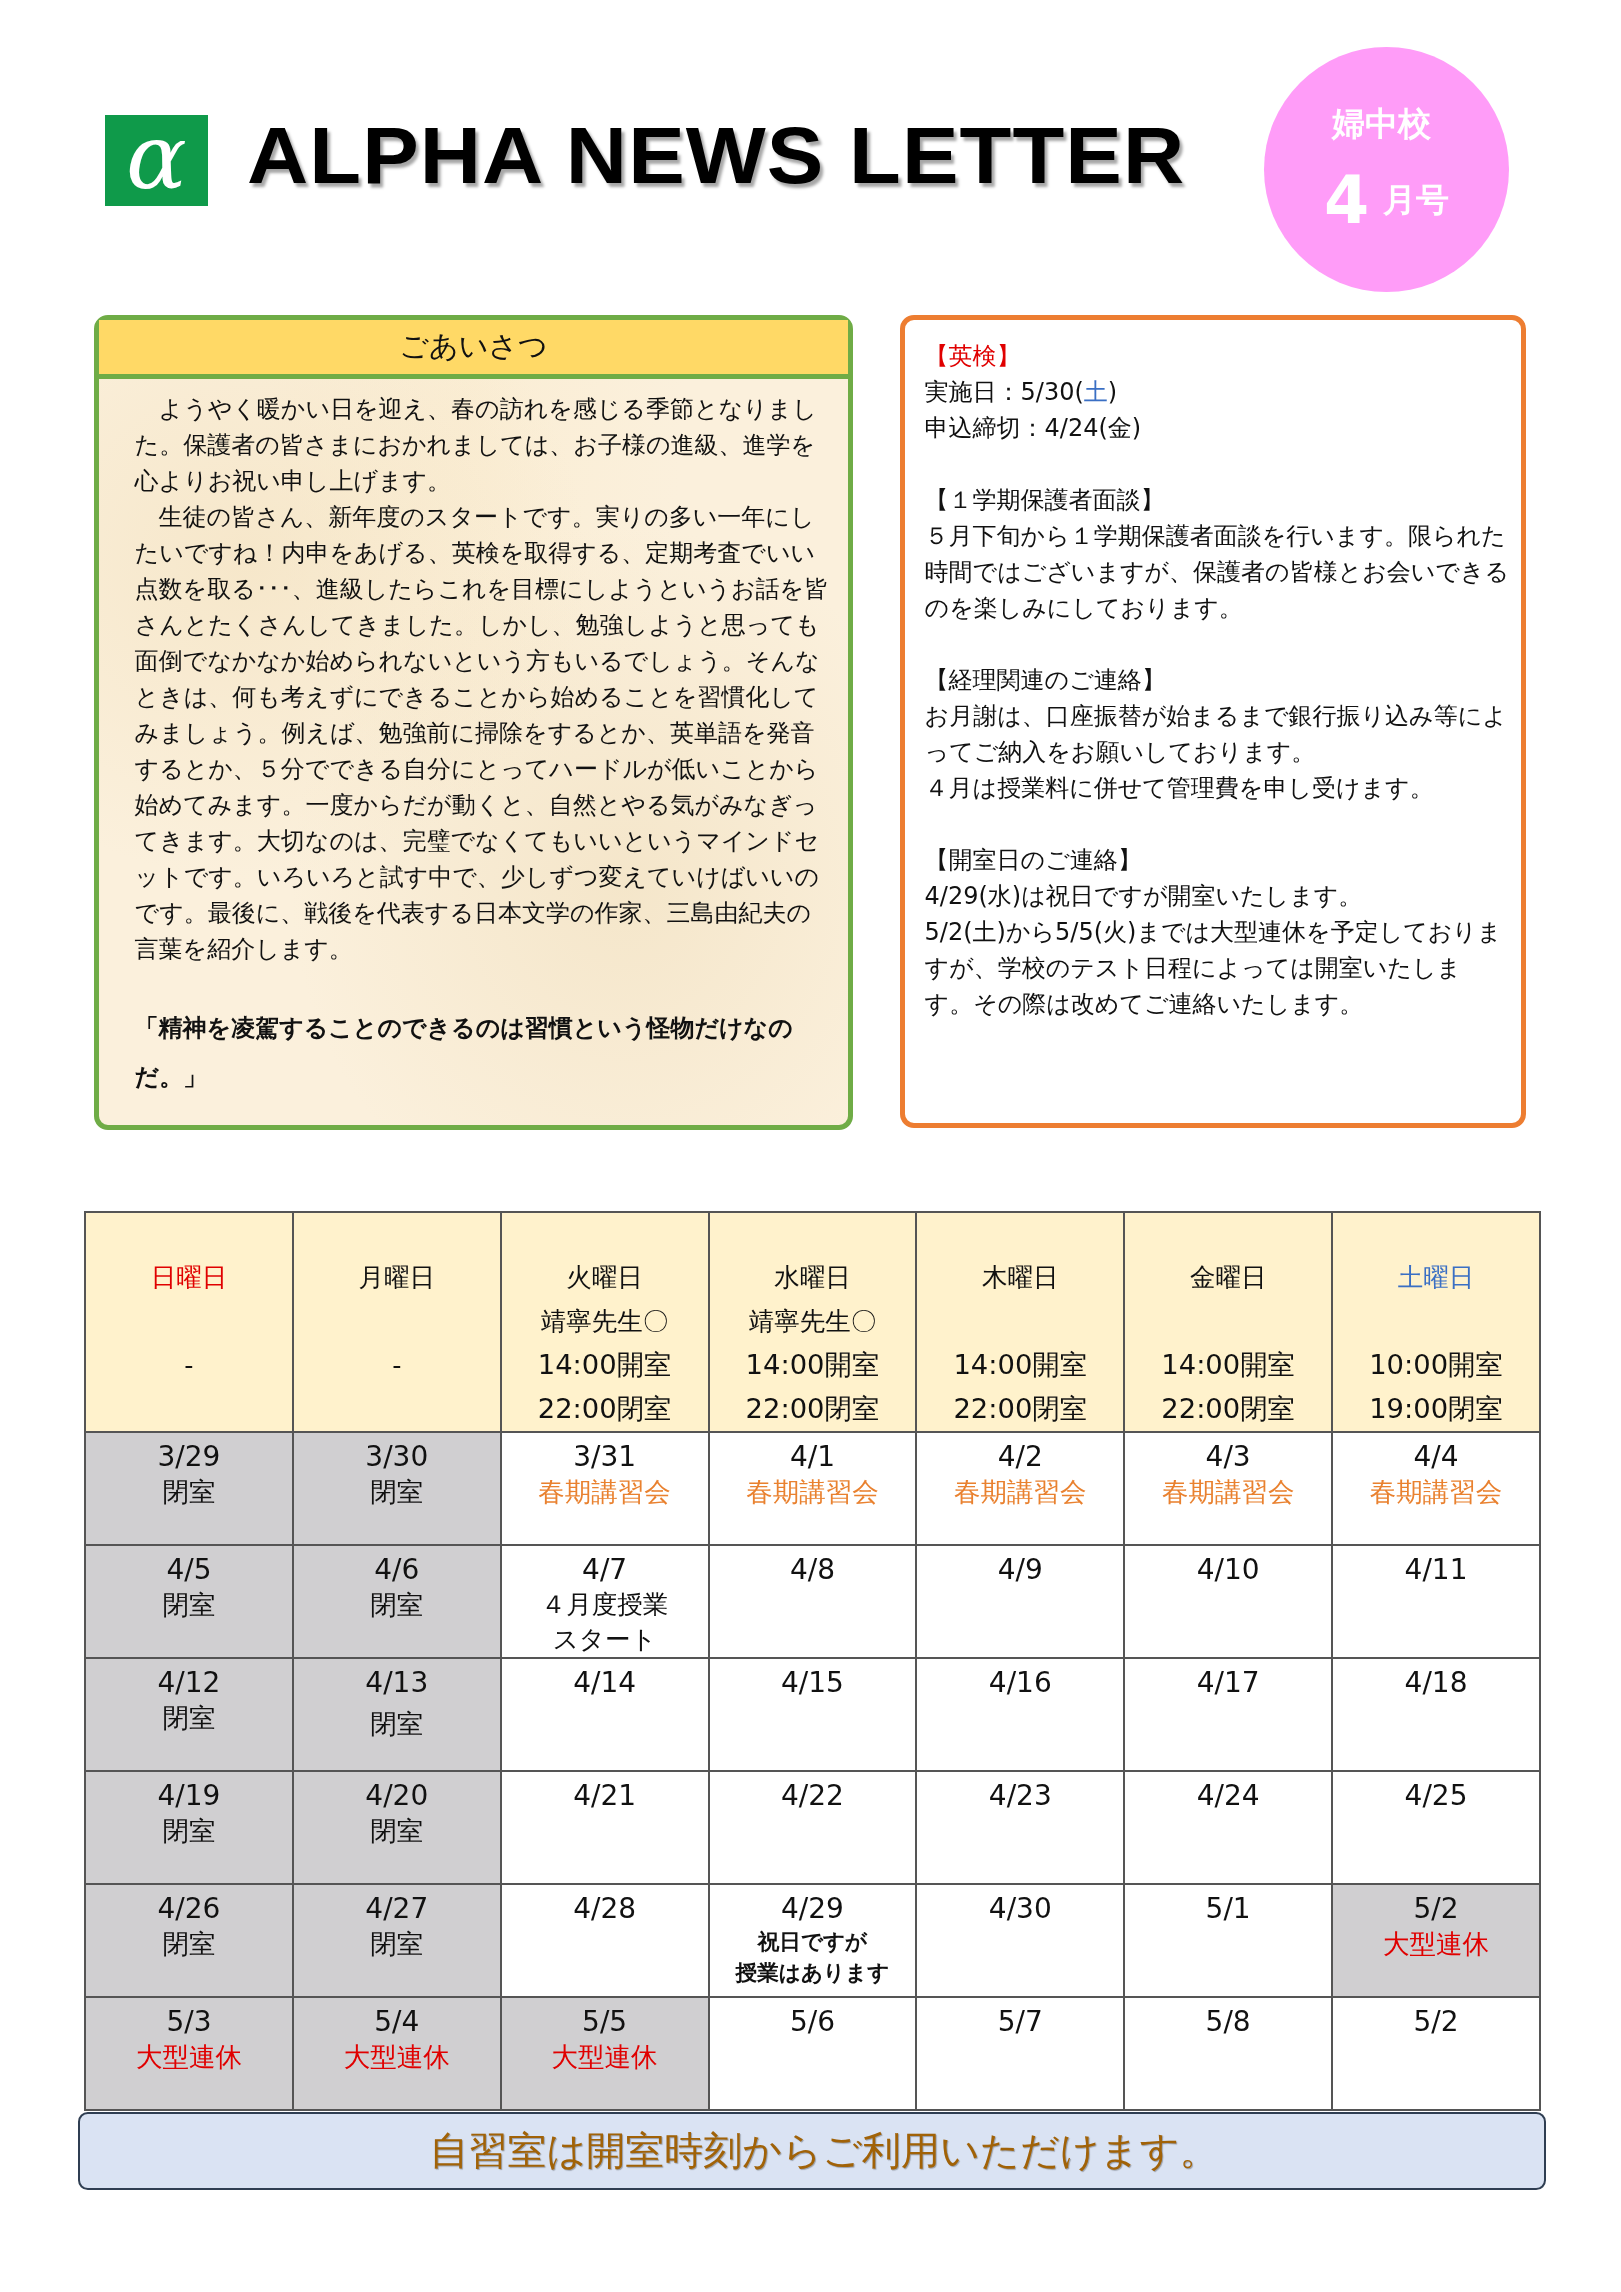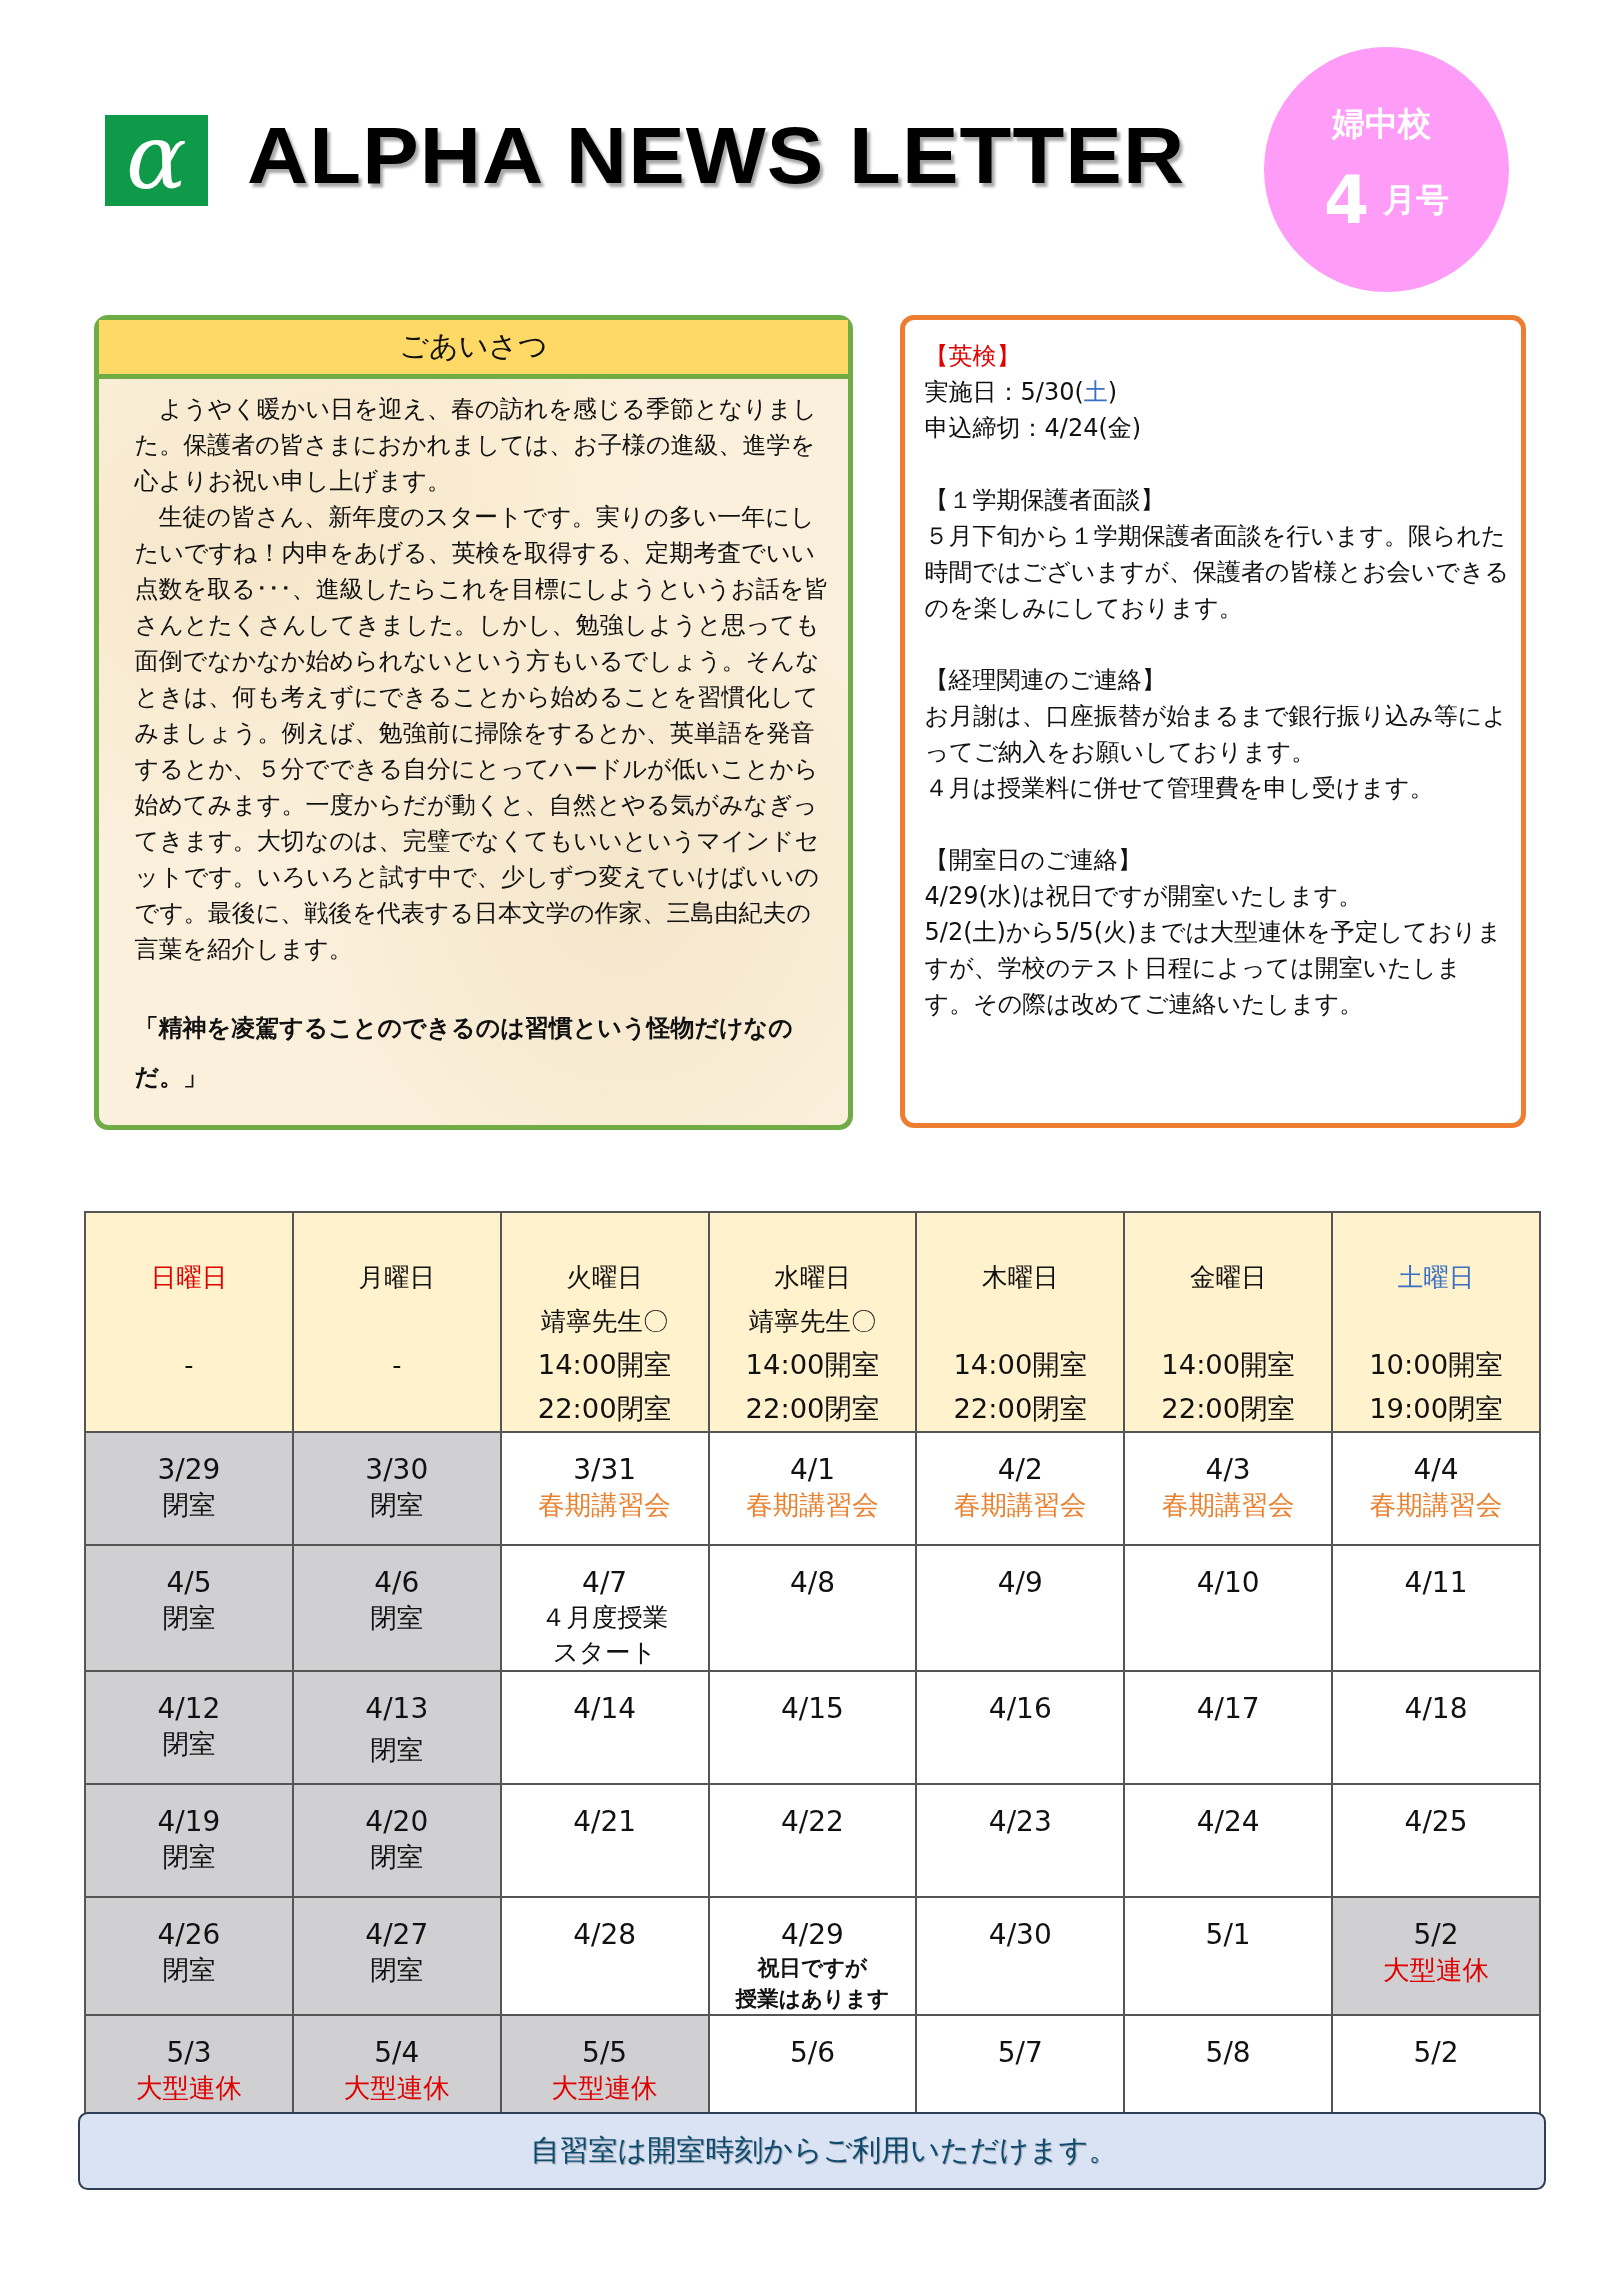--- a/index.html
+++ b/index.html
@@ -31,33 +31,33 @@
   .notice-body { padding: 17.6px 11.8px 0 19.6px; font-size: 24px; line-height: 36px; color: #111; }
   .notice-body .sect { margin-bottom: 36px; }
   .red { color: #e00000; }
   .blue { color: #3a6fc4; }
   .orange { color: #e9812f; }
 
   
   .calendar { position: absolute; left: 84px; top: 1211px; width: 1457px; border-collapse: collapse; table-layout: fixed; }
   .calendar th, .calendar td { border: 2px solid #555; text-align: center; vertical-align: top; font-weight: normal; }
   .calendar th { background: #fff2cc; height: 187px; font-size: 25.5px; padding-top: 9.8px; line-height: 44px; position: relative; }
-  .calendar td { height: 113px; font-size: 28px; line-height: 35px; padding-top: 19px; background: #ffffff; }
+  .calendar td { height: 113px; font-size: 28px; line-height: 35px; padding-top: 6px; background: #ffffff; }
   .calendar td.closed { background: #d0cfd1; }
   .calendar td .note { font-size: 26.5px; line-height: 35px; display: block; }
   .calendar td .note.small { font-size: 21.6px; line-height: 31px; font-weight: bold; }
   .calendar td .note.multi { font-size: 25.5px; line-height: 35px; }
   .calendar td .date { display: block; }
   .th-day { display: block; margin-top: 32px; }
   .th-teacher { display: block; height: 44px; }
   .th-open, .th-close { display: block; font-size: 27.4px; }
   .th-dash { display: block; margin-top: 44px; height: 44px; }
 
   
-  .footer { position: absolute; left: 78px; top: 2112px; width: 1468px; height: 78px; background: #dae3f3; border: 2.9px solid #2f3e52; border-radius: 9.8px; display: flex; align-items: center; justify-content: center; font-size: 29px; color: #0c4a6e; text-shadow: 1px 1px 1px rgba(0,0,0,0.3); padding-left: 24px; }
+  .footer { position: absolute; left: 78px; top: 2112px; width: 1468px; height: 78px; background: #dae3f3; border: 2.9px solid #2f3e52; border-radius: 9.8px; display: flex; align-items: center; justify-content: center; font-size: 39px; color: #a16207; text-shadow: 1px 1px 1px rgba(0,0,0,0.3); padding-left: 24px; }
 </style>
 </head>
 <body>
 
 <div class="logo">
   <span>α</span>
 </div>
 <div class="title">ALPHA NEWS LETTER</div>
 <div class="badge">
   <div class="school">婦中校</div>

